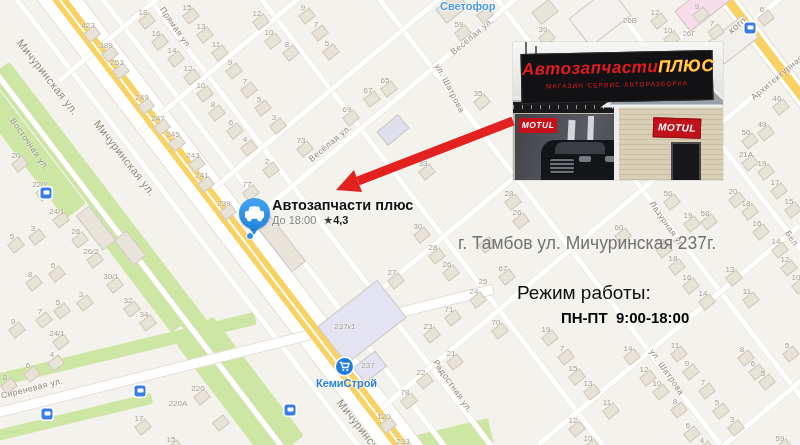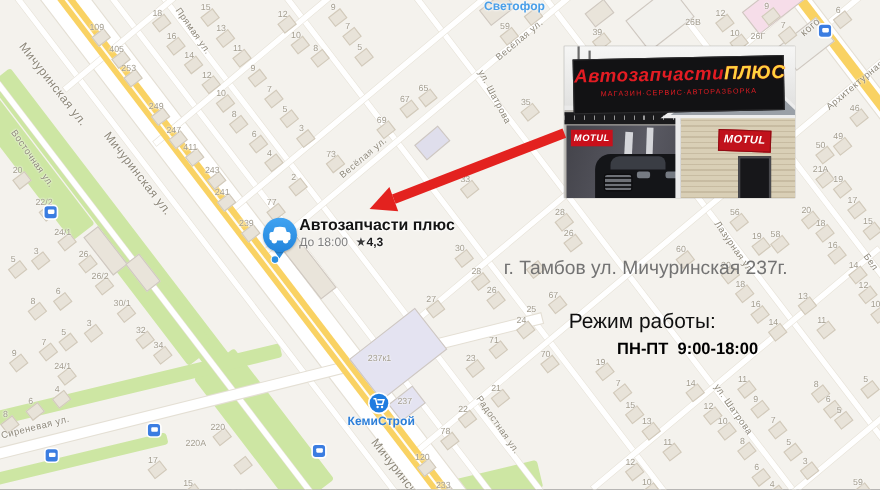--- a/index.html
+++ b/index.html
@@ -271,26 +271,26 @@
       <div class="bldg" style="left: 732px; top: 419px; transform: translate(-50%, -50%) rotate(-38deg);"></div>
       <div class="bldg" style="left: 742px; top: 349px; transform: translate(-50%, -50%) rotate(-38deg);"></div>
       <div class="bldg" style="left: 753px; top: 363px; transform: translate(-50%, -50%) rotate(-38deg);"></div>
       <div class="bldg" style="left: 763px; top: 373px; transform: translate(-50%, -50%) rotate(-38deg);"></div>
       <div class="bldg" style="left: 780px; top: 438px; transform: translate(-50%, -50%) rotate(-38deg);"></div>
       <div class="bldg" style="left: 787px; top: 345px; transform: translate(-50%, -50%) rotate(-38deg);"></div>
     </div>
 
   <div>
 
-  <span class="hn" style="left: 88px; top: 25px; transform: translate(-50%, -50%);">109</span>
-      <span class="hn" style="left: 106px; top: 45px; transform: translate(-50%, -50%);">405</span>
+  <span class="hn" style="left: 88px; top: 25px; transform: translate(-50%, -50%);">423</span>
+      <span class="hn" style="left: 106px; top: 45px; transform: translate(-50%, -50%);">389</span>
       <span class="hn" style="left: 117px; top: 62px; transform: translate(-50%, -50%);">253</span>
       <span class="hn" style="left: 142px; top: 97px; transform: translate(-50%, -50%);">249</span>
       <span class="hn" style="left: 158px; top: 118px; transform: translate(-50%, -50%);">247</span>
-      <span class="hn" style="left: 173px; top: 134px; transform: translate(-50%, -50%);">411</span>
+      <span class="hn" style="left: 173px; top: 134px; transform: translate(-50%, -50%);">245</span>
       <span class="hn" style="left: 193px; top: 155px; transform: translate(-50%, -50%);">243</span>
       <span class="hn" style="left: 202px; top: 175px; transform: translate(-50%, -50%);">241</span>
       <span class="hn" style="left: 224px; top: 203px; transform: translate(-50%, -50%);">239</span>
       <span class="hn" style="left: 16px; top: 155px; transform: translate(-50%, -50%);">20</span>
       <span class="hn" style="left: 40px; top: 184px; transform: translate(-50%, -50%);">22/2</span>
       <span class="hn" style="left: 57px; top: 211px; transform: translate(-50%, -50%);">24/1</span>
       <span class="hn" style="left: 143px; top: 12px; transform: translate(-50%, -50%);">18</span>
       <span class="hn" style="left: 156px; top: 33px; transform: translate(-50%, -50%);">16</span>
       <span class="hn" style="left: 172px; top: 50px; transform: translate(-50%, -50%);">14</span>
       <span class="hn" style="left: 188px; top: 68px; transform: translate(-50%, -50%);">12</span>

